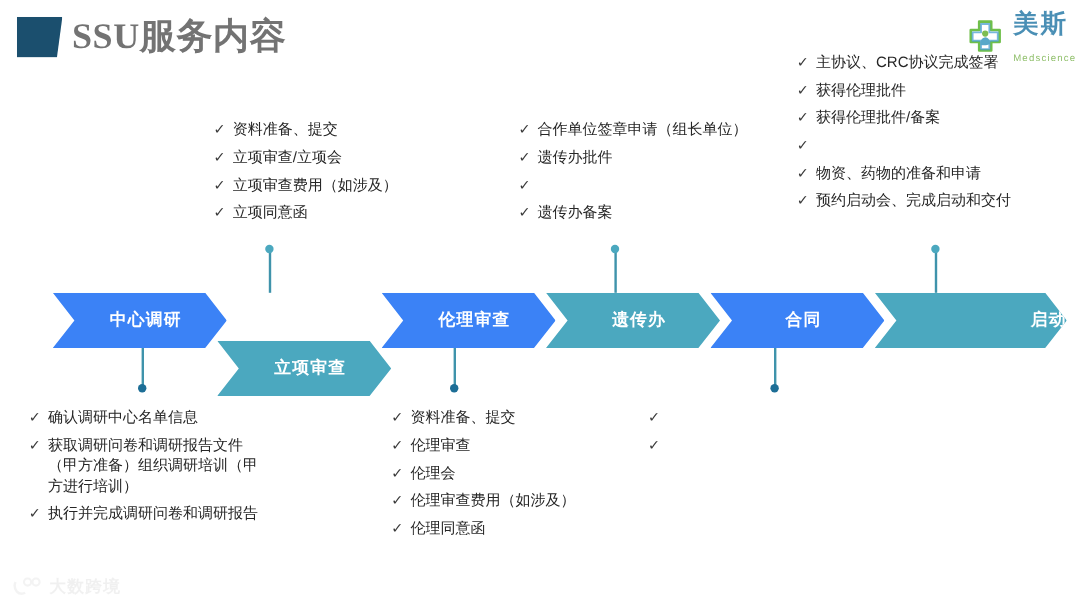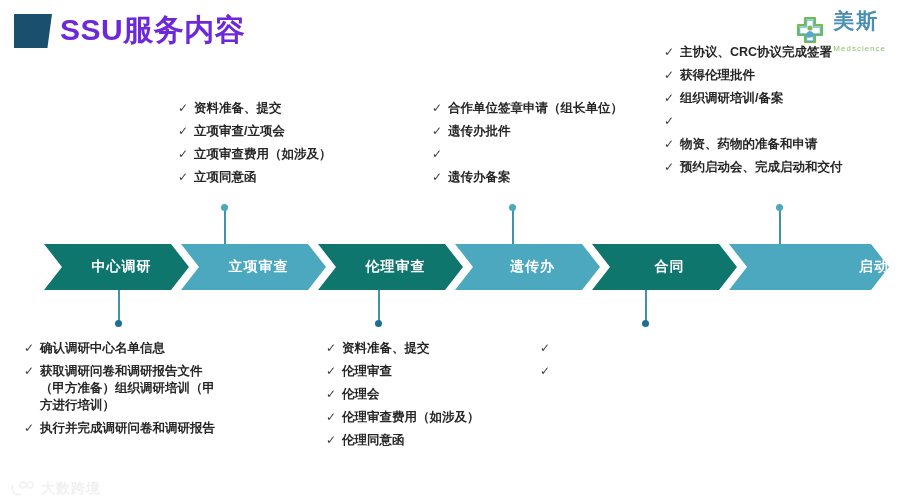--- a/index.html
+++ b/index.html
@@ -13,66 +13,66 @@
 
   
   .title-accent{
     position:absolute;left:14px;top:14px;
     width:38px;height:34px;
     background:#1b4f6e;
     clip-path:polygon(0 0, 100% 0, 88% 100%, 0 100%);
   }
   .page-title{
     position:absolute;left:60px;top:10px;
-    font-size:30px;font-weight:bold;color:#6d28d9;
-    letter-spacing:0.5px;white-space:nowrap;
+    font-size:30px;font-weight:bold;color:#737373;
+    letter-spacing:0.5px;white-space:nowrap;font-family:Liberation Serif, serif;
   }
 
   
   .brand{
-    position:absolute;right:14px;top:10px;
+    position:absolute;right:3px;top:10px;
     display:flex;align-items:center;gap:6px;
   }
   .brand-mark{width:34px;height:34px;display:block;}
   .brand-text{display:flex;flex-direction:column;line-height:1;}
   .brand-cn{font-size:21px;font-weight:bold;color:#4a8fb5;letter-spacing:2px;}
   .brand-en{font-size:8px;color:#8fbf6a;letter-spacing:1px;margin-top:14px;}
 
   
   .cklist{position:absolute;}
   .ckrow{
     display:flex;align-items:flex-start;
     margin-bottom:6px;
   }
   .ckmark{
     flex:0 0 auto;width:16px;
     font-size:12px;color:#3a3a3a;line-height:17px;
   }
   .cktext{
-    font-size:12.5px;font-weight:bold;color:#262626;
+    font-size:12.5px;font-weight:normal;color:#262626;
     line-height:17px;white-space:pre-line;
   }
   .cktext.ind{ text-indent:0; }
 
   
   .band{position:absolute;left:44px;top:244px;height:46px;}
   .chev{
     position:absolute;top:0;height:46px;
     display:flex;align-items:center;justify-content:center;
     clip-path:polygon(0 0, calc(100% - 18px) 0, 100% 50%, calc(100% - 18px) 100%, 0 100%, 18px 50%);
   }
   .chev.first{
     clip-path:polygon(0 0, calc(100% - 18px) 0, 100% 50%, calc(100% - 18px) 100%, 0 100%, 18px 50%);
   }
   .chev span{
     color:#ffffff;font-size:14px;font-weight:bold;
     letter-spacing:1px;white-space:nowrap;
     padding-left:10px;
   }
-  .chev.dark{background:#0f766e;}
+  .chev.dark{background:#3b82f6;}
   .chev.light{background:#4ba8bf;}
 
   
   .conn{position:absolute;width:1.5px;background:#3f93ab;}
   .dot{
     position:absolute;width:7px;height:7px;border-radius:50%;
     background:#4ba8bf;
   }
   .dot.dark{background:#1d6e96;}
 
@@ -146,21 +146,21 @@
     <div class="ckrow">
       <span class="ckmark">✓</span>
       <span class="cktext">主协议、CRC协议完成签署</span>
     </div>
     <div class="ckrow">
       <span class="ckmark">✓</span>
       <span class="cktext">获得伦理批件</span>
     </div>
     <div class="ckrow">
       <span class="ckmark">✓</span>
-      <span class="cktext">组织调研培训/备案</span>
+      <span class="cktext">获得伦理批件/备案</span>
     </div>
     <div class="ckrow">
       <span class="ckmark">✓</span>
     </div>
     <div class="ckrow">
       <span class="ckmark">✓</span>
       <span class="cktext">物资、药物的准备和申请</span>
     </div>
     <div class="ckrow">
       <span class="ckmark">✓</span>
@@ -174,21 +174,21 @@
   <div class="conn" style="left:512px;top:208px;height:36px;"></div>
   <div class="dot" style="left:509px;top:204px;"></div>
 
   <div class="conn" style="left:779px;top:208px;height:36px;"></div>
   <div class="dot" style="left:776px;top:204px;"></div>
 
   <div class="band">
     <div class="chev dark first" style="left:0px;width:145px;">
       <span>中心调研</span>
     </div>
-    <div class="chev light" style="left:137px;width:145px;">
+    <div class="chev light" style="left:137px;width:145px;margin-top:40px;">
       <span>立项审查</span>
     </div>
     <div class="chev dark" style="left:274px;width:145px;">
       <span>伦理审查</span>
     </div>
     <div class="chev light" style="left:411px;width:145px;align-items:center;">
       <span>遗传办</span>
     </div>
     <div class="chev dark" style="left:548px;width:145px;">
       <span>合同</span>

